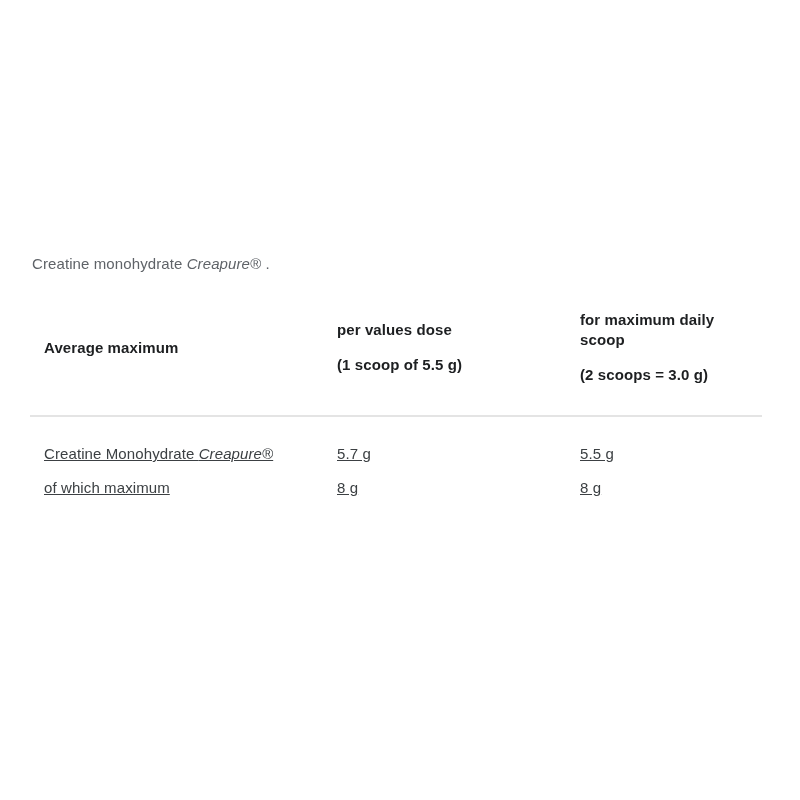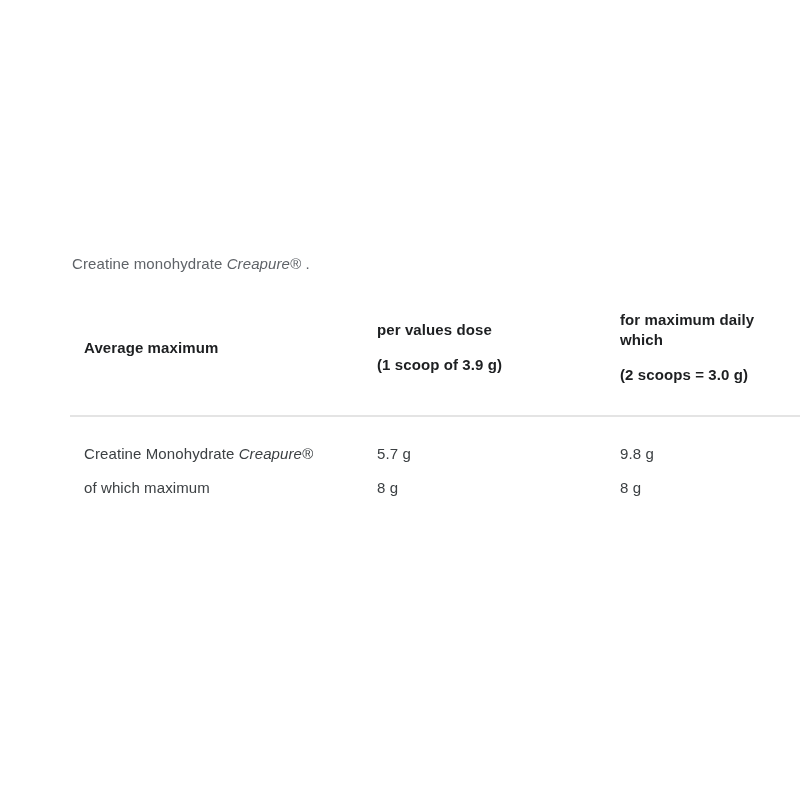--- a/index.html
+++ b/index.html
@@ -9,21 +9,20 @@
     height: 800px;
     background: #ffffff;
     font-family: "Liberation Sans", "DejaVu Sans", sans-serif;
   }
   .page {
     position: relative;
     width: 800px;
     height: 800px;
     background: #ffffff;
     overflow: hidden;
-    padding-left: 40px;
   }
   .intro {
     margin: 0;
     padding: 252px 0 0 32px;
     font-size: 15px;
     line-height: 24px;
     color: #5f6368;
     letter-spacing: 0.1px;
   }
   .intro .brand { font-style: italic; }
@@ -50,20 +49,21 @@
   th .line1 { margin-bottom: 15px; }
   td {
     text-align: left;
     vertical-align: top;
     font-size: 15px;
     line-height: 20px;
     font-weight: 400;
     color: #3c4043;
     padding: 7px 14px;
     letter-spacing: 0.1px;
+    text-decoration: underline;
   }
   tbody tr.first td { padding-top: 27px; }
   td .brand { font-style: italic; }
 </style>
 </head>
 <body>
 
 <div class="page">
 
   <p class="intro">
@@ -76,35 +76,35 @@
         <col class="c2">
         <col class="c3">
     </colgroup>
     <thead>
       <tr>
         <th>
           <div>Average maximum</div>
         </th>
         <th>
           <div class="line1">per values dose</div>
-          <div>(1 scoop of 3.9 g)</div>
+          <div>(1 scoop of 5.5 g)</div>
         </th>
         <th>
-          <div class="line1">for maximum daily which</div>
+          <div class="line1">for maximum daily scoop</div>
           <div>(2 scoops = 3.0 g)</div>
         </th>
       </tr>
     </thead>
     <tbody>
       <tr class="first">
         <td>
           <span>Creatine Monohydrate </span><span class="brand">Creapure®</span>
         </td>
         <td>5.7 g</td>
-        <td>9.8 g</td>
+        <td>5.5 g</td>
       </tr>
       <tr>
         <td>
           <span>of which maximum</span><span class="brand"></span>
         </td>
         <td>8 g</td>
         <td>8 g</td>
       </tr>
     </tbody>
   </table>

